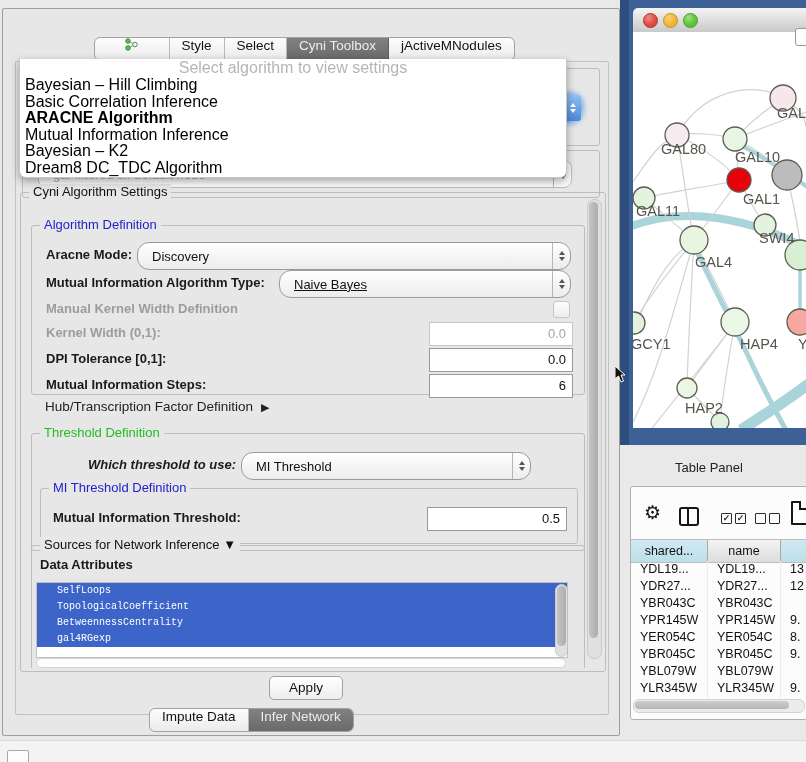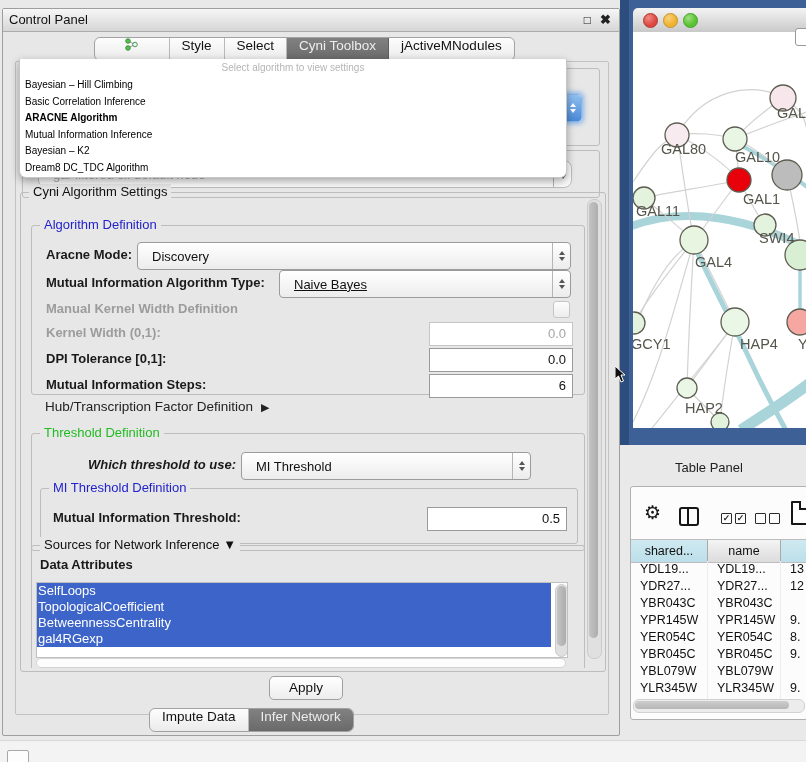--- a/index.html
+++ b/index.html
@@ -25,51 +25,51 @@
   #cp-content{position:absolute;left:12px;top:52px;width:592px;height:652px;background:#e7e7e7;
       border:1px solid #c2c2c2;border-radius:2px;}
   .grp{position:absolute;border:1px solid #bdbdbd;border-radius:3px;}
   .grp>.legend{position:absolute;top:-9px;left:8px;padding:0 4px;background:#e7e7e7;
       font-size:13px;white-space:nowrap;}
   .legend.blue{color:#2222cc;}
   .legend.green{color:#22bb22;}
   .lbl{position:absolute;font-size:13px;font-weight:bold;color:#1a1a1a;white-space:nowrap;line-height:26px;}
   .lbl.dis{color:#9c9c9c;}
   .combo{position:absolute;height:26px;background:linear-gradient(#ffffff,#ececec);
-      border:1px solid #9b9b9b;border-radius:4px;display:flex;align-items:center;font-size:13px;}
+      border:1px solid #9b9b9b;border-radius:12px;display:flex;align-items:center;font-size:13px;}
   .combo-text{padding-left:14px;white-space:nowrap;}
   .combo-stepper{margin-left:auto;width:17px;height:100%;border-left:1px solid #b5b5b5;
       display:flex;flex-direction:column;align-items:center;justify-content:center;gap:2px;}
   .combo-stepper i{width:0;height:0;border-left:3.5px solid transparent;border-right:3.5px solid transparent;}
   .combo-stepper .up{border-bottom:4.5px solid #555;}
   .combo-stepper .dn{border-top:4.5px solid #555;}
   .combo.focused{border:1px solid #86b2e4;box-shadow:0 0 5px 2px rgba(110,165,230,.8);}
   .combo.focused .combo-stepper{background:linear-gradient(#8fc0f0,#4a8ad8);border-radius:0 3px 3px 0;border-left-color:#3c78c0;}
   .combo.focused .combo-stepper .up{border-bottom-color:#fff;}
   .combo.focused .combo-stepper .dn{border-top-color:#fff;}
   .combo.disabled{background:#fafafa;border-color:#bdbdbd;border-radius:8px;}
   .combo.disabled .combo-text{color:#a9a9a9;}
   .numfield{position:absolute;height:22px;background:#fff;border:1px solid #9a9a9a;
       font-size:13px;text-align:right;padding:0 6px;line-height:22px;}
   .numfield.dis{border-color:#c6c6c6;color:#a5a5a5;}
   .checkbox{position:absolute;width:15px;height:15px;border:1px solid #c6c6c6;border-radius:3px;
       background:linear-gradient(#fdfdfd,#ededed);}
   
   #dd{position:absolute;left:16px;top:50px;width:546px;height:118px;background:#fff;
       border:1px solid #c6c6c6;border-top:none;border-radius:0 0 7px 7px;
-      box-shadow:0 3px 9px rgba(0,0,0,.35);z-index:60;font-size:10px;}
+      box-shadow:0 3px 9px rgba(0,0,0,.35);z-index:60;font-size:16px;}
   #dd .head{color:#b5b5b5;text-align:center;height:18px;line-height:18px;}
   #dd .item{height:16.5px;line-height:16.5px;padding-left:5px;white-space:nowrap;color:#000;}
   #dd .item.bold{font-weight:bold;}
   
   .vtrack{position:absolute;background:#e0e0e0;border:1px solid #cacaca;border-radius:7px;}
   .vthumb{position:absolute;left:1px;width:9px;background:linear-gradient(90deg,#c4c4c4,#adadad);border-radius:6px;}
   
   #attr-list{position:absolute;background:#fff;border:1px solid #c0c0c0;overflow:hidden;}
-  .attr-item{height:16px;line-height:16px;font-size:13px;padding-left:1px;width:513px;color:#000;}
+  .attr-item{height:16px;line-height:16px;font-size:10px;padding-left:20px;width:513px;color:#000;font-family:Liberation Mono, monospace;}
   .attr-item.sel{background:#3d64c8;color:#fff;}
   
   .pushbtn{position:absolute;background:linear-gradient(#ffffff,#ededed);border:1px solid #a0a0a0;
       border-radius:5px;font-size:13.5px;text-align:center;line-height:22px;}
   .hubrow{position:absolute;font-size:13.5px;color:#222;white-space:nowrap;}
   .hubrow .arr{font-size:11px;margin-left:8px;}
   
   #desk-dark{position:absolute;left:620px;top:0;width:9px;height:445px;background:#2c4d7d;}
   #desk{position:absolute;left:629px;top:0;width:177px;height:445px;background:#3d6096;}
   #netwin{position:absolute;left:633px;top:8px;width:173px;height:420px;}
@@ -112,25 +112,20 @@
       border:1px solid #a8a8a8;border-radius:2px;}
   #cursor{position:absolute;left:615px;top:366px;}
   .netico{display:inline-block;}
 </style>
 </head>
 <body>
 
 <div id="app">
 
   <div id="cp">
-    <div id="cp-titlebar">
-      <span id="cp-title">Control Panel</span>
-      <span id="cp-float" class="tb-ico">□</span>
-      <span id="cp-close" class="tb-ico">✖</span>
-    </div>
 
     <div class="seg" style="left:91px;top:28px;">
       <div>
         <span class="netico">
           <svg width="13" height="13" viewBox="0 0 13 13">
             <line x1="3" y1="3" x2="10" y2="6.5" stroke="#9a9a9a" stroke-width="1"></line>
             <line x1="3" y1="10" x2="10" y2="6.5" stroke="#9a9a9a" stroke-width="1"></line>
             <circle cx="3" cy="3" r="2.3" fill="#57c24d" stroke="#2e7d32" stroke-width="0.8"></circle>
             <circle cx="3" cy="10" r="2.3" fill="#57c24d" stroke="#2e7d32" stroke-width="0.8"></circle>
             <circle cx="10" cy="6.5" r="2.3" fill="#eaf7ea" stroke="#2e7d32" stroke-width="0.8"></circle>

